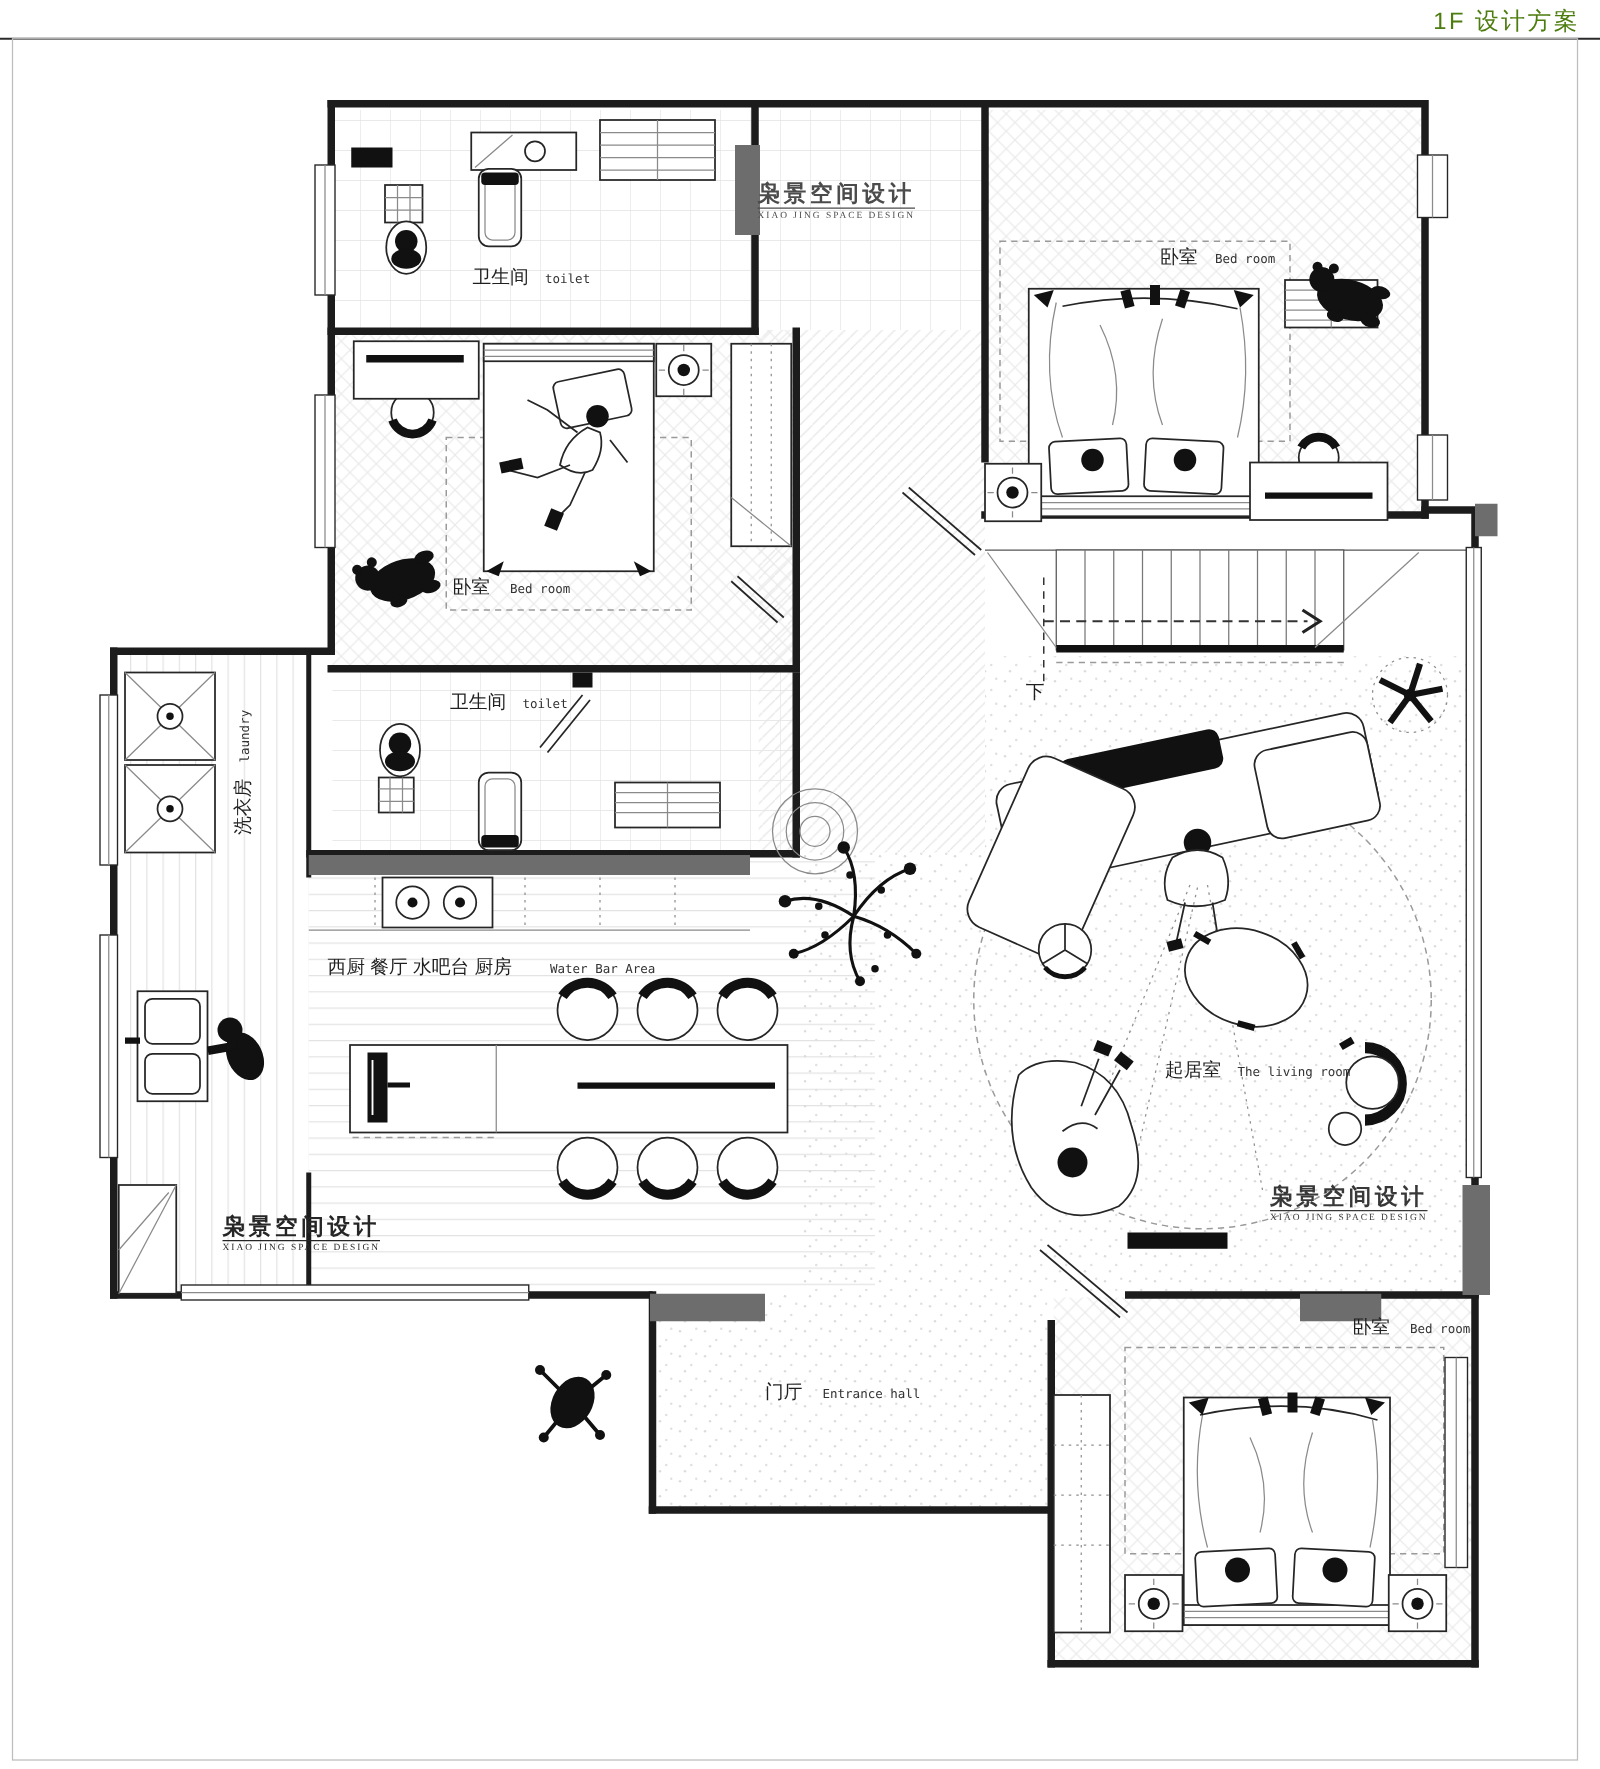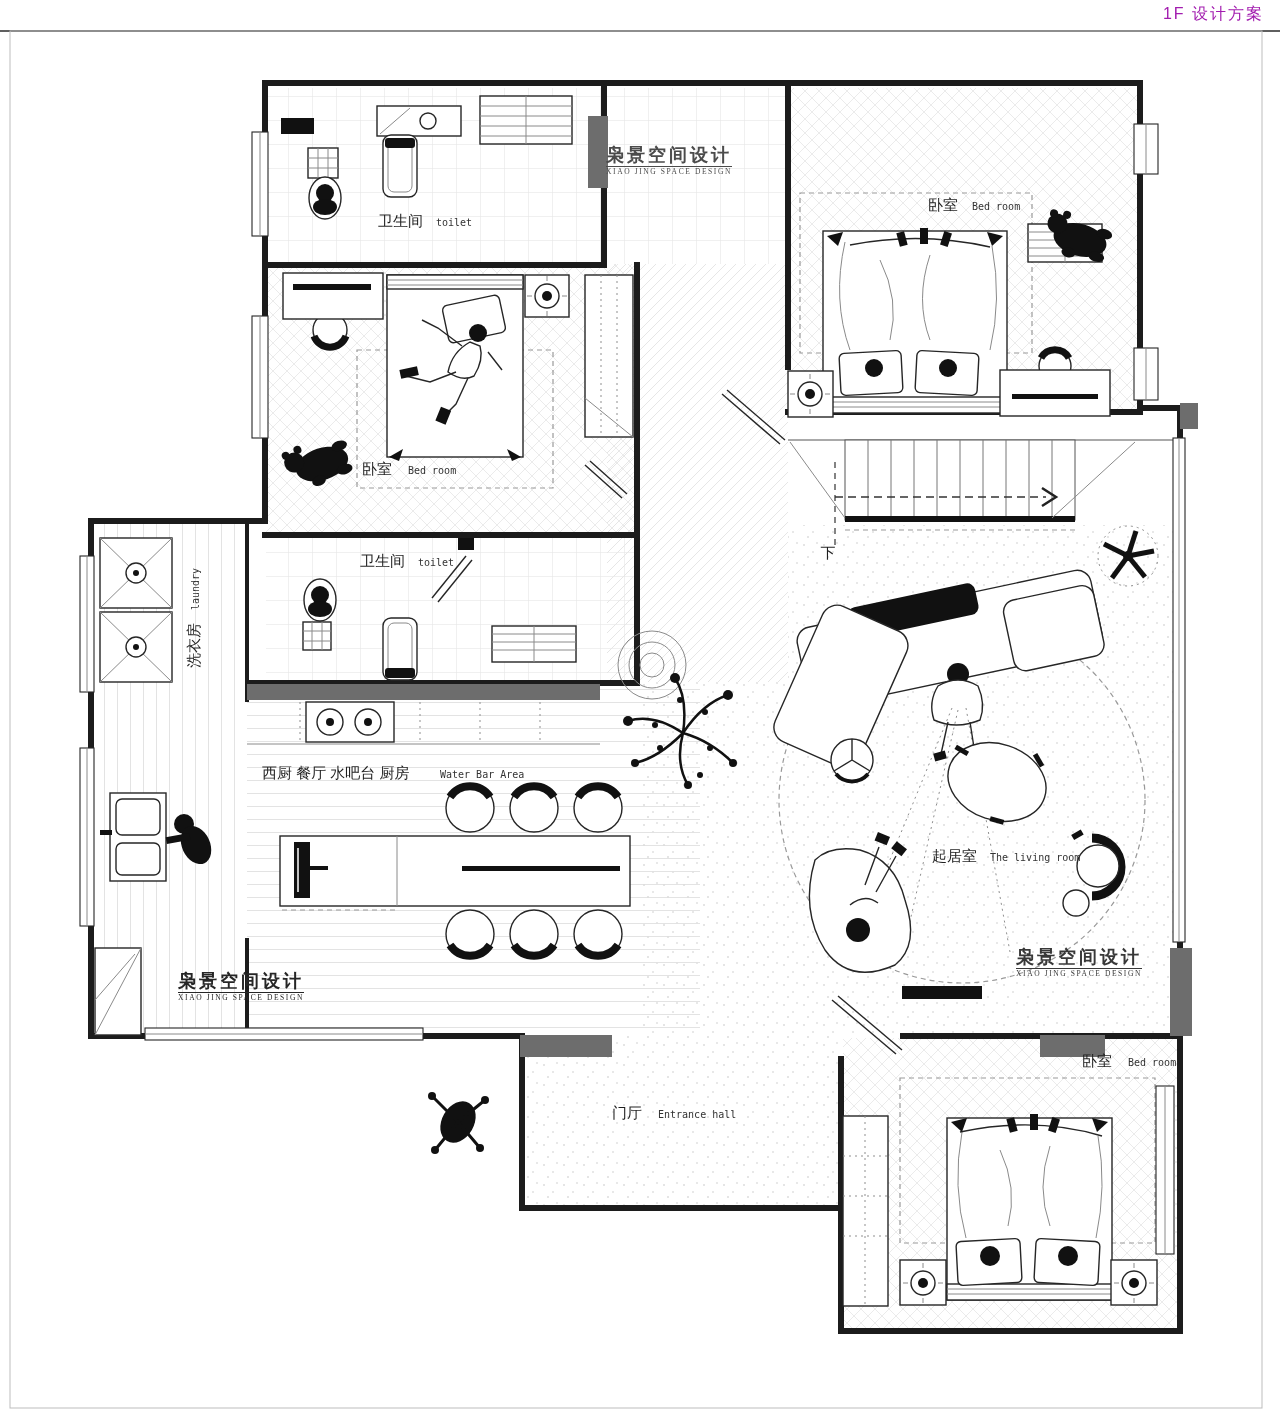--- a/index.html
+++ b/index.html
@@ -1,22 +1,22 @@
 <!DOCTYPE html>
 <html><head>
 <meta charset="utf-8">
 <style>
   html,body { margin:0; padding:0; background:#ffffff; }
   .page { position:relative; width:1280px; height:1415px; background:#fff; overflow:hidden;
           font-family:"Liberation Sans", sans-serif; }
-  .title { position:absolute; top:4px; right:16px; font-size:16px; letter-spacing:2px; color:#a21caf; }
+  .title { position:absolute; top:4px; right:16px; font-size:19px; letter-spacing:2px; color:#4d7c0f; }
   .wm { position:absolute; line-height:1; }
   .wm-zh { font-family:"Liberation Serif", serif; font-weight:bold; font-size:18px; letter-spacing:3px; }
   .wm-en { font-family:"Liberation Serif", serif; font-size:7.5px; letter-spacing:1.6px;
-           border-top:1px solid currentColor; margin-top:2px; padding-top:1px; text-align:right; }
+           border-top:1px solid currentColor; margin-top:2px; padding-top:1px; text-align:left; }
   .wm-top { left:606px; top:146px; color:#4b4b4b; }
   .wm-bl  { left:178px; top:972px; color:#262626; }
   .wm-r   { left:1016px; top:948px; color:#383838; }
 
   svg text.zh { font-family:"Liberation Sans", sans-serif; font-size:15px; fill:#1f1f1f; }
   svg text.en { font-family:"DejaVu Sans Mono", monospace; font-size:10px; fill:#333; }
   .w   { fill:#1c1c1c; stroke:none; }
   .col { fill:#6d6d6d; stroke:none; }
   .fur { fill:#ffffff; stroke:#262626; stroke-width:1.4; }
   .ln  { stroke:#262626; stroke-width:1.4; fill:none; }

